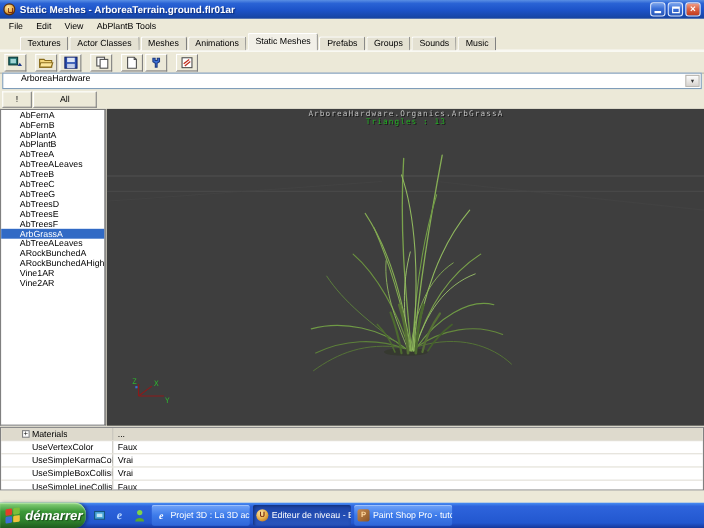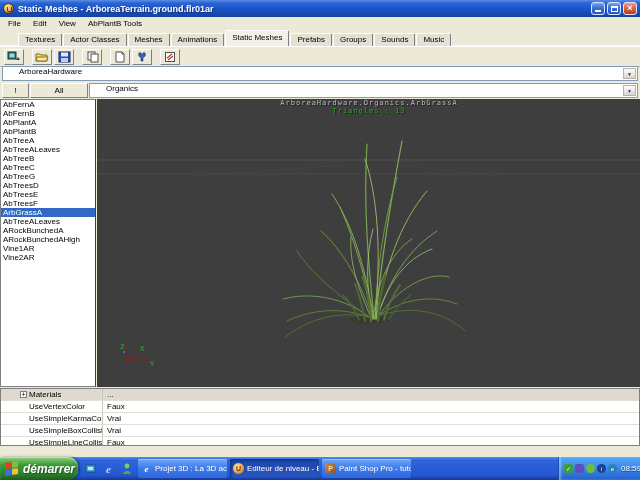--- a/index.html
+++ b/index.html
@@ -50,21 +50,21 @@
   #combo-package{top:66px;left:2px;right:2px;height:15px;}
   #combo-group{top:83px;left:89px;right:2px;height:15px;}
   .pushbtn{position:absolute;top:83px;height:15px;box-sizing:border-box;background:#ece9d8;
     border:1px solid;border-color:#fff #808080 #808080 #fff;text-align:center;line-height:13px;}
   #btn-excl{left:2px;width:27px;}
   #btn-all{left:30px;width:58px;}
 
   
   .mesh-list{position:absolute;left:0;top:99px;width:96px;height:288px;background:#fff;
     border:1px solid #808080;border-right-color:#404040;box-sizing:border-box;overflow:hidden;}
-  .list-item{height:9px;line-height:9px;padding-left:2px;white-space:nowrap;overflow:hidden;}
+  .list-item{height:9px;line-height:9px;padding-left:17px;white-space:nowrap;overflow:hidden;}
   .list-item.selected{background:#316ac5;color:#fff;}
 
   
   .viewport{position:absolute;left:97px;top:99px;right:0;height:288px;background:#3e3e3e;overflow:hidden;}
   .vp-grass{position:absolute;left:0;top:0;width:543px;height:288px;}
   .vp-line{position:absolute;left:1px;right:0;text-align:center;font-family:"DejaVu Sans Mono",monospace;
     font-size:7px;letter-spacing:1px;color:#bebebe;text-shadow:1px 1px 0 #181818;white-space:nowrap;}
   .vp-line.tris{top:8px;color:#1faf1f;}
 
   
@@ -192,24 +192,20 @@
     </span>
   </div>
 
   <div class="combo" id="combo-package">
     <span>ArboreaHardware</span>
     <span class="arrow">▼</span>
   </div>
 
   <span class="pushbtn" id="btn-excl">!</span>
   <span class="pushbtn" id="btn-all">All</span>
-  <div class="combo" id="combo-group">
-    <span>Organics</span>
-    <span class="arrow">▼</span>
-  </div>
 
   <div class="mesh-list">
     <div class="list-item">AbFernA</div>
       <div class="list-item">AbFernB</div>
       <div class="list-item">AbPlantA</div>
       <div class="list-item">AbPlantB</div>
       <div class="list-item">AbTreeA</div>
       <div class="list-item">AbTreeALeaves</div>
       <div class="list-item">AbTreeB</div>
       <div class="list-item">AbTreeC</div>
@@ -356,23 +352,15 @@
     </div>
     <div class="task active" style="left:230px;">
       <span class="ticon unreal">U</span>
       <span>Editeur de niveau - B...</span>
     </div>
     <div class="task" style="left:322px;">
       <span class="ticon psp">P</span>
       <span>Paint Shop Pro - tuto1</span>
     </div>
 
-    <div class="tray">
-      <span class="tico" style="background:#3f9c3f;">✓</span>
-      <span class="tico" style="background:#5a4fc0;"></span>
-      <span class="tico" style="background:#6cbf3a;border-radius:50%;"></span>
-      <span class="tico" style="background:#1d3f8e;border-radius:50%;">i</span>
-      <span class="tico" style="background:#2a7fb5;border-radius:50%;">e</span>
-      <span class="clock">08:59</span>
-    </div>
   </div>
 
 </div>
 
 </body></html>

